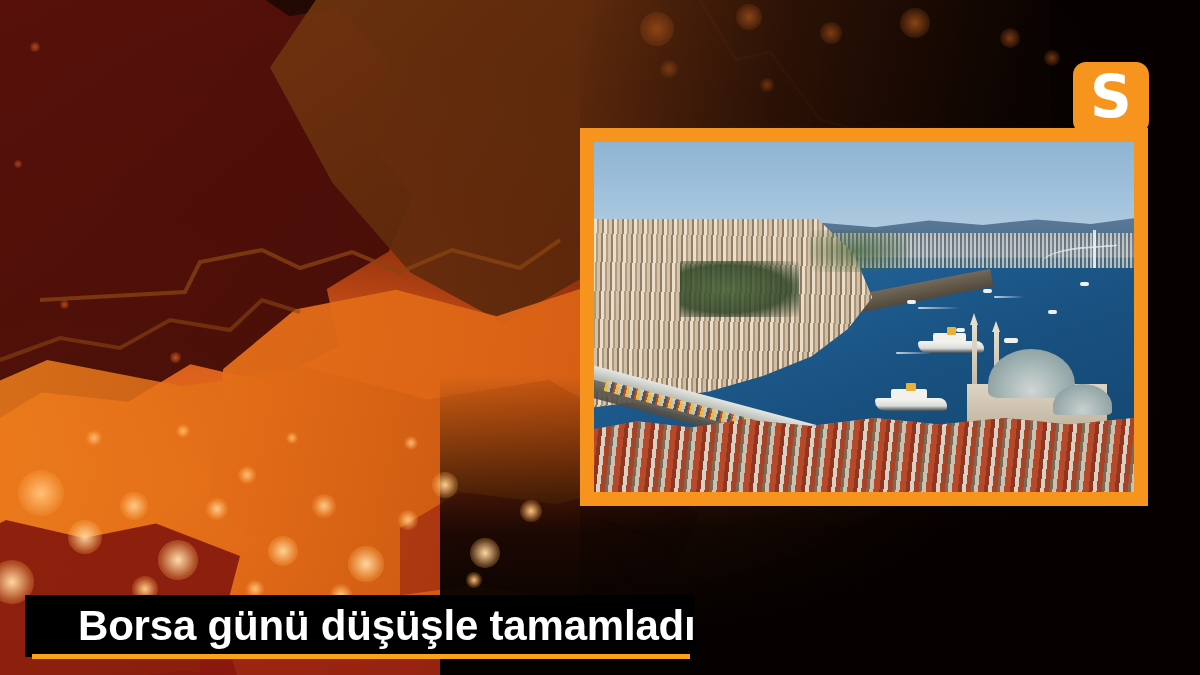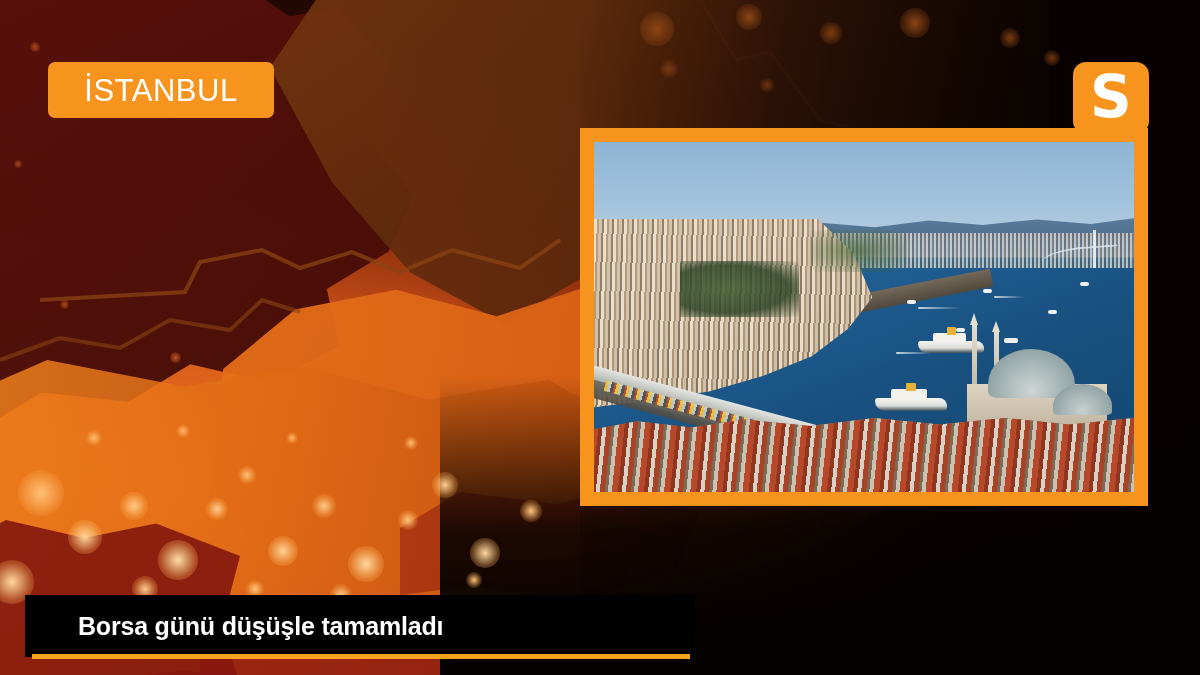--- a/index.html
+++ b/index.html
@@ -306,21 +306,21 @@
   
   #headline-bar {
     position:absolute; left:25px; top:595px;
     width:670px; height:62px;
     background:#000;
     display:flex; align-items:center;
     z-index:35;
   }
   #headline-bar .text {
     color:#fff;
-    font-size:25px;
+    font-size:42px;
     font-weight:bold;
     padding-left:53px;
     letter-spacing:-.2px;
     white-space:nowrap;
     font-family:"Liberation Sans", sans-serif;
   }
   #headline-rule {
     position:absolute; left:32px; top:654px;
     width:658px; height:5px;
     background:#f9a31b;
@@ -386,23 +386,20 @@
     <div class="bokeh" style="left:660px;  top:60px;  width:18px; height:18px; background:radial-gradient(circle,#7a3a12 0%, rgba(122,58,18,.25) 62%, rgba(122,58,18,0) 100%);"></div>
     <div class="bokeh" style="left:760px;  top:78px;  width:14px; height:14px; background:radial-gradient(circle,#723410 0%, rgba(114,52,16,.25) 62%, rgba(114,52,16,0) 100%);"></div>
     <div class="bokeh" style="left:30px;   top:42px;  width:10px; height:10px; background:radial-gradient(circle,#b04a1a 0%, rgba(176,74,26,.3) 62%, rgba(176,74,26,0) 100%);"></div>
     <div class="bokeh" style="left:14px;   top:160px; width:8px;  height:8px;  background:radial-gradient(circle,#a8461a 0%, rgba(168,70,26,.3) 62%, rgba(168,70,26,0) 100%);"></div>
     <div class="bokeh" style="left:60px;   top:300px; width:9px;  height:9px;  background:radial-gradient(circle,#b04a1a 0%, rgba(176,74,26,.3) 62%, rgba(176,74,26,0) 100%);"></div>
     <div class="bokeh" style="left:170px;  top:352px; width:11px; height:11px; background:radial-gradient(circle,#c05420 0%, rgba(192,84,32,.3) 62%, rgba(192,84,32,0) 100%);"></div>
     <div class="bokeh" style="left:696px;  top:472px; width:26px; height:26px; background:radial-gradient(circle,#6b2a0e 0%, rgba(107,42,14,.35) 62%, rgba(107,42,14,0) 100%);"></div>
     <div class="bokeh" style="left:634px;  top:604px; width:20px; height:20px; background:radial-gradient(circle,#5e2810 0%, rgba(94,40,16,.3) 62%, rgba(94,40,16,0) 100%);"></div>
   </div>
 
-  <div id="location-badge">
-    <span class="label">İSTANBUL</span>
-  </div>
 
   <div id="photo-frame">
     <div id="photo">
       <div class="ph ph-sky"></div>
       <div class="ph ph-hills"></div>
       <div class="ph ph-farcity"></div>
       <div class="ph ph-bridge-tower"></div>
       <div class="ph ph-bridge-cable"></div>
       <div class="ph ph-water"></div>
       <div class="ph ph-quay"></div>

